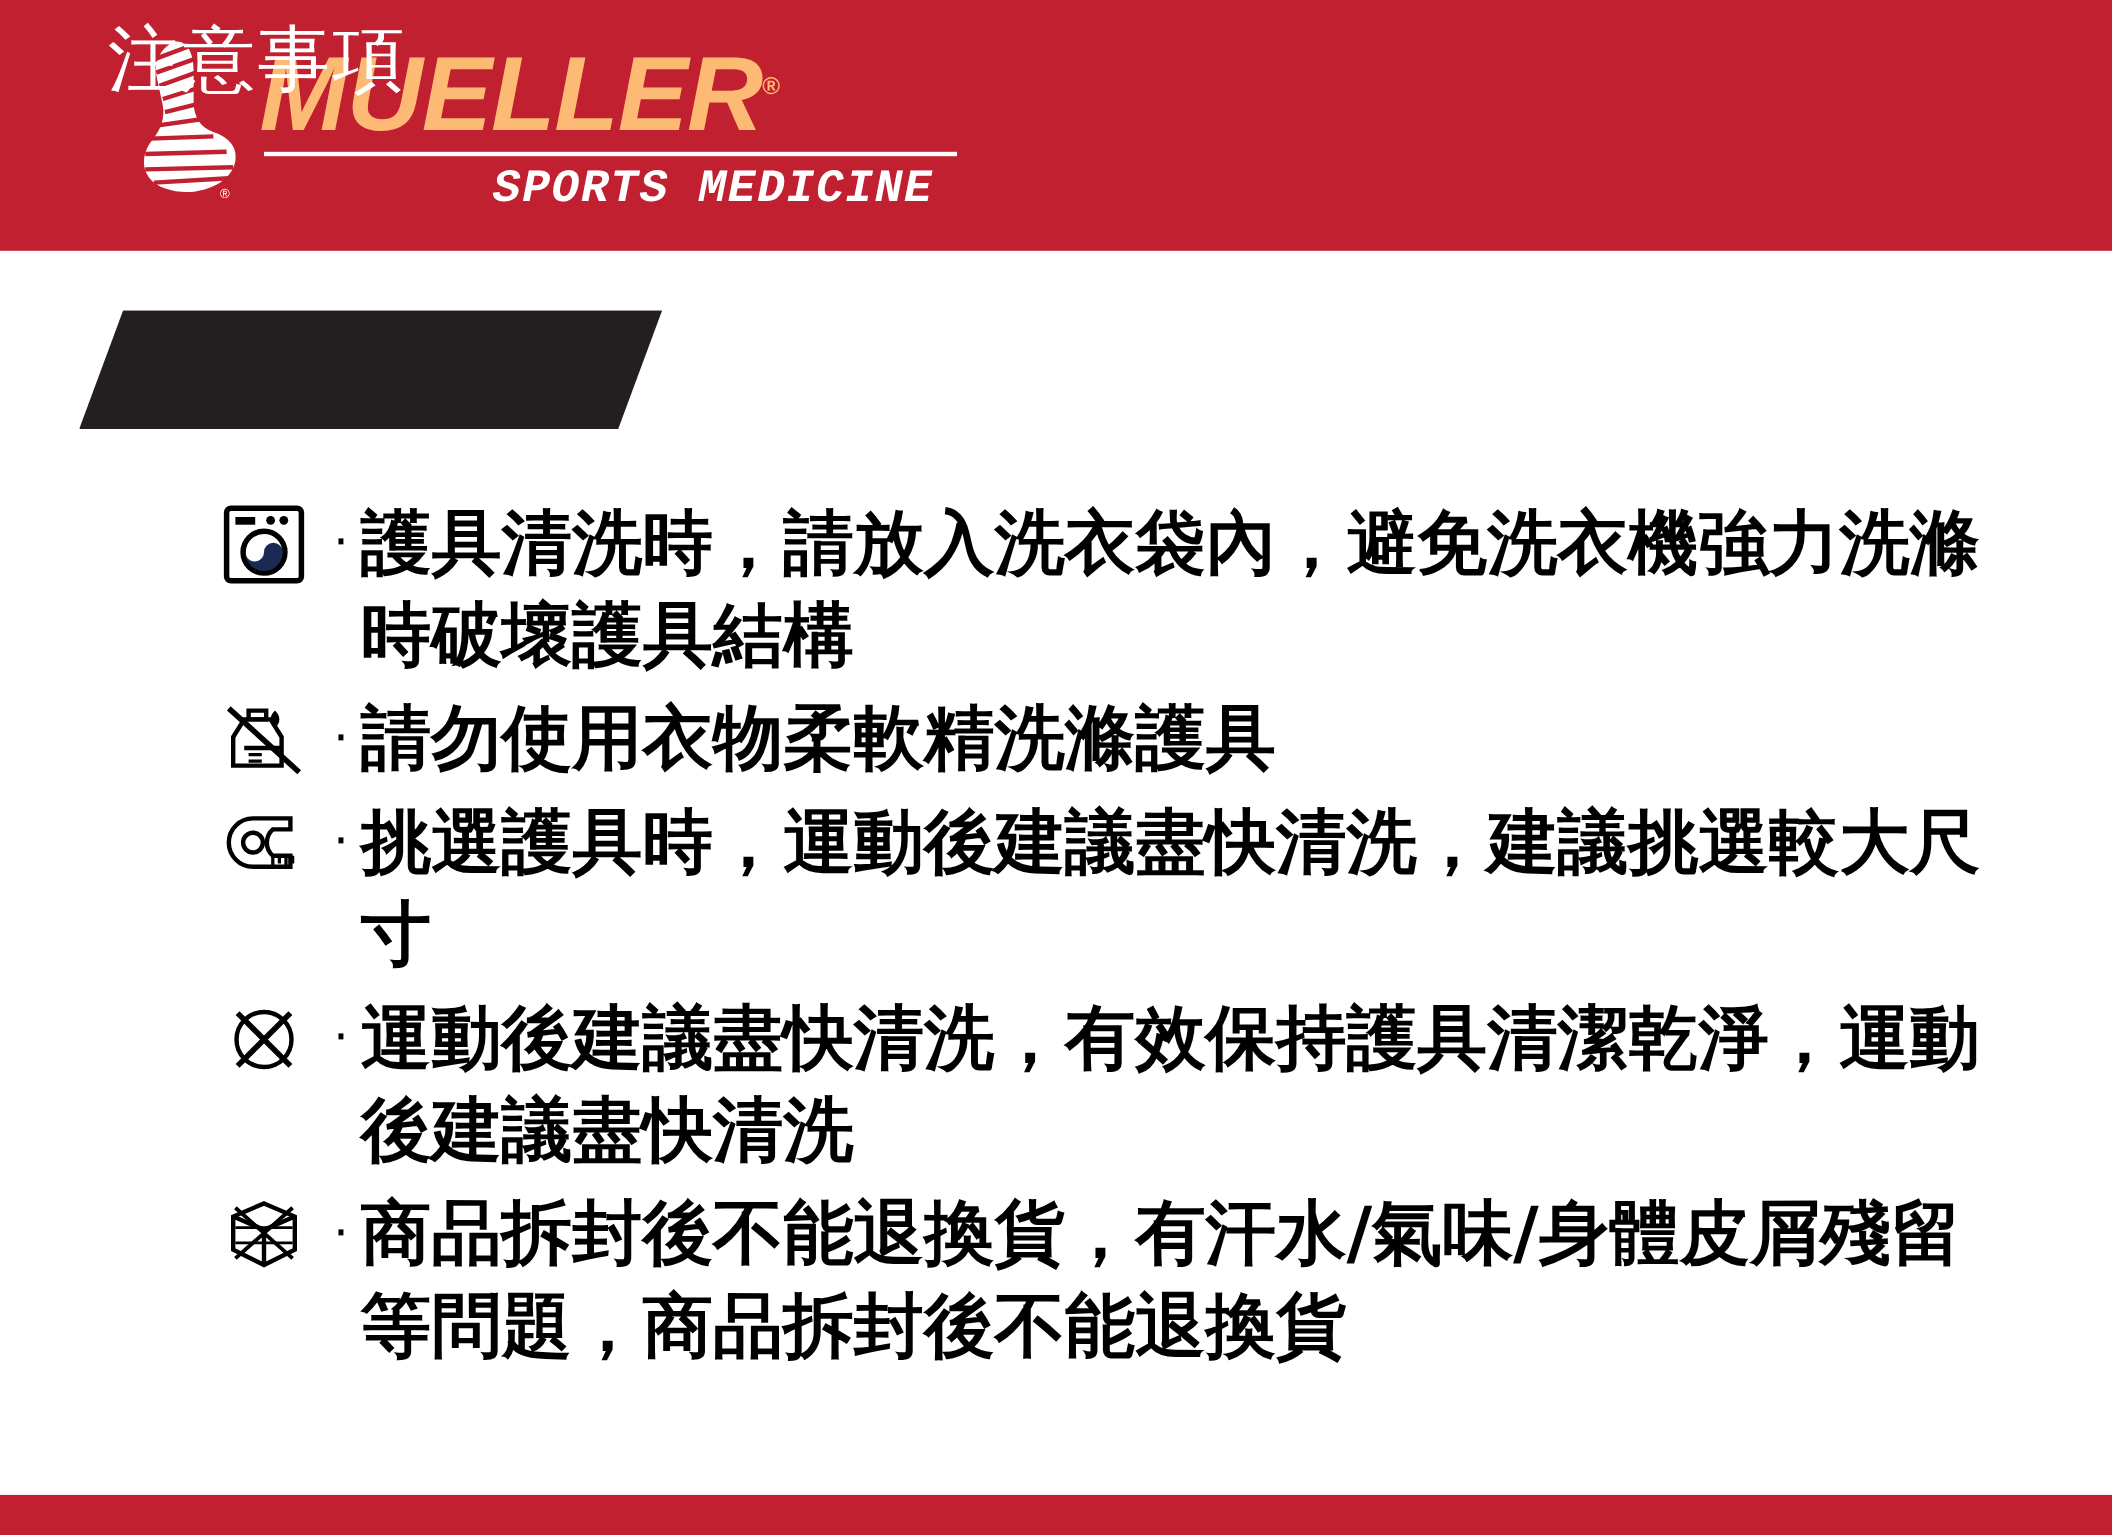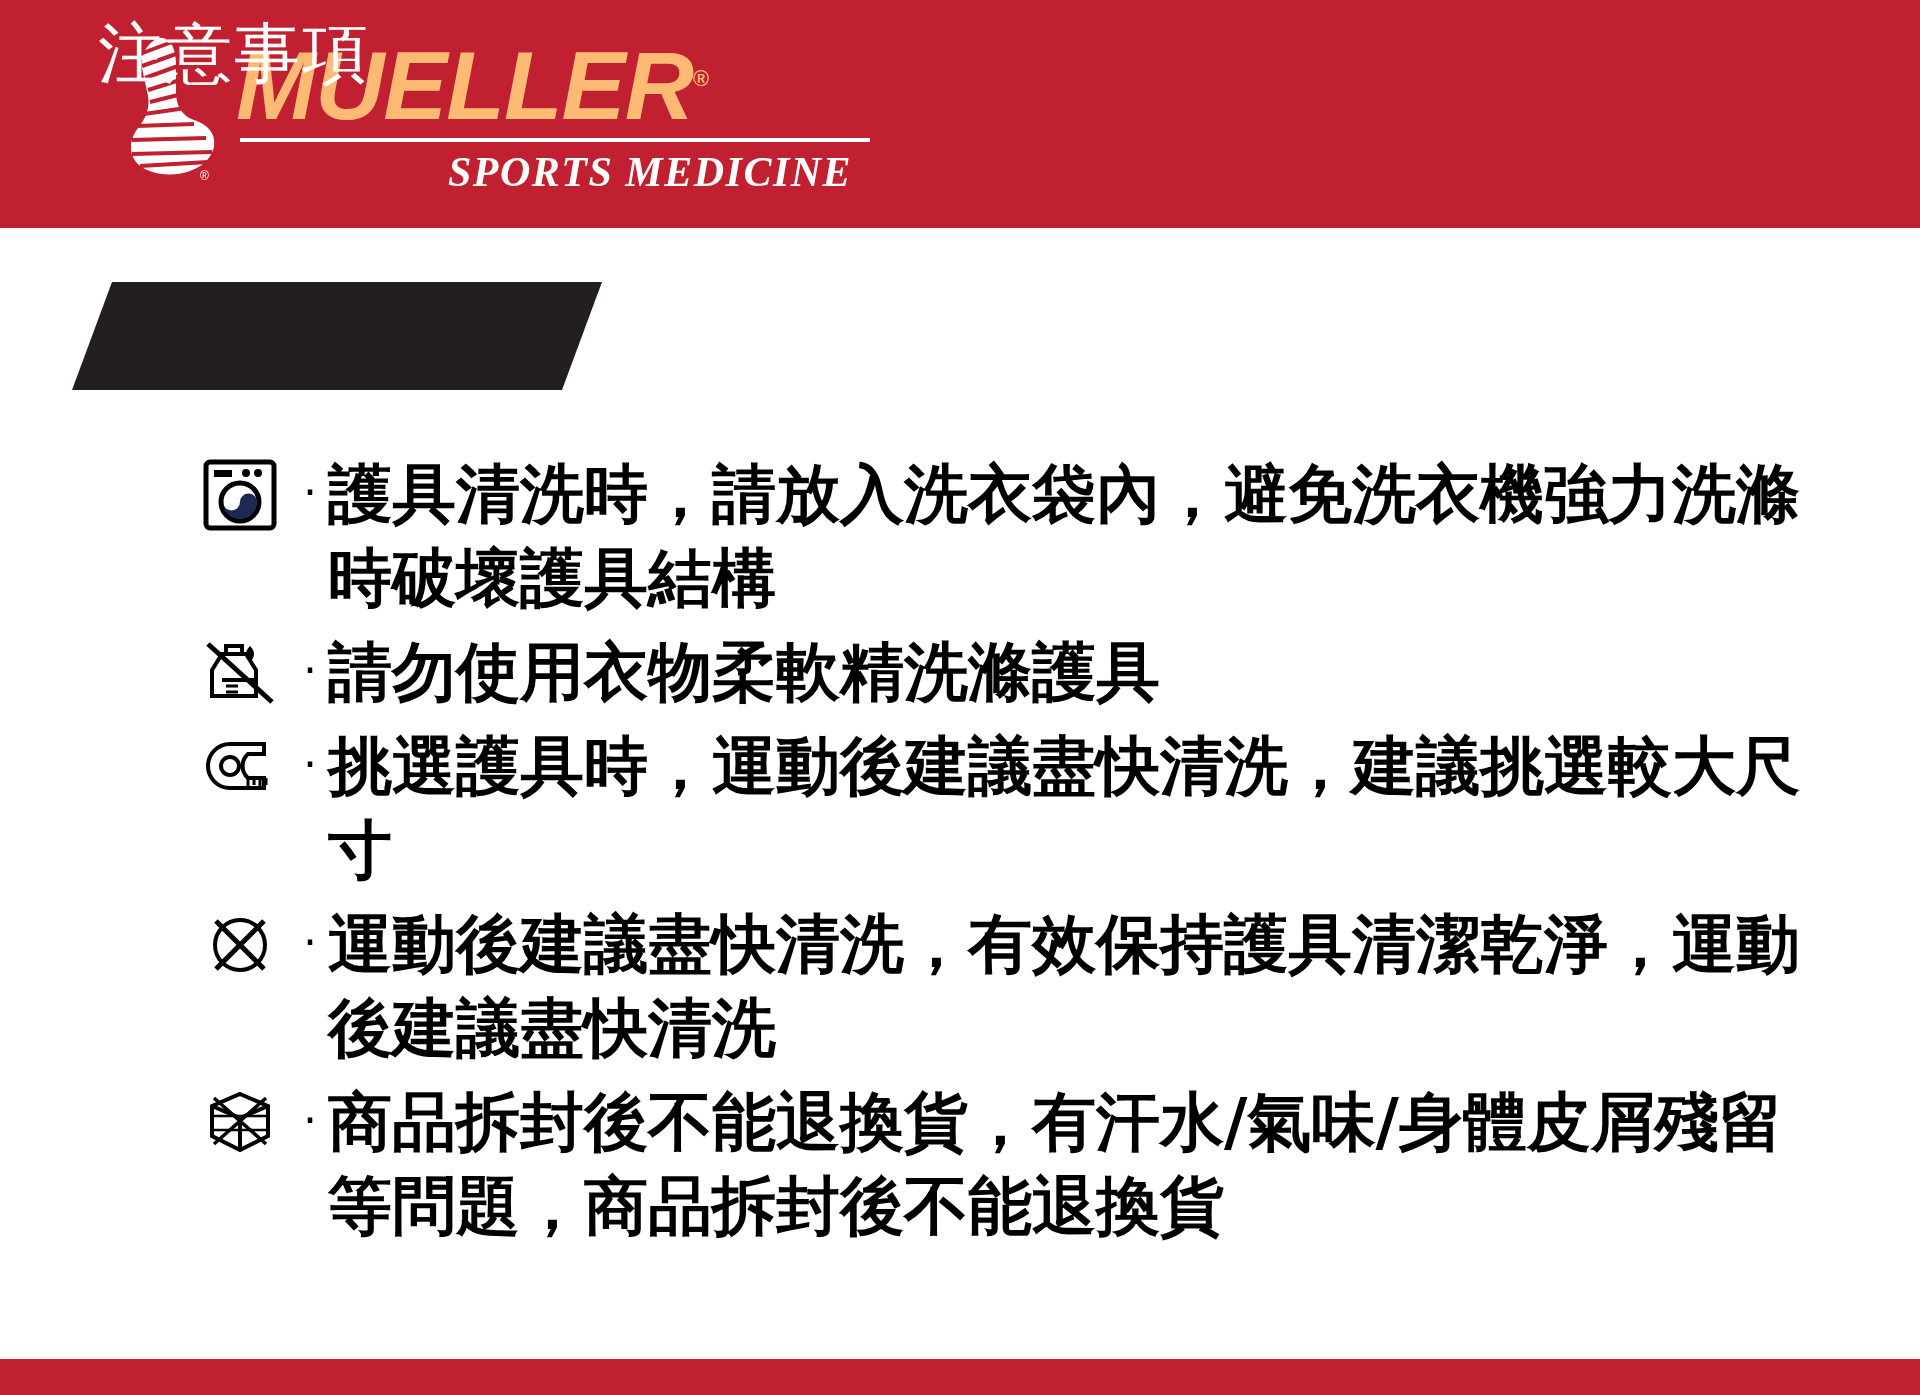--- a/index.html
+++ b/index.html
@@ -61,21 +61,21 @@
     font-weight: bold;
     letter-spacing: 0;
   }
   .logo-rule {
     width: 630px;
     height: 4px;
     background: #ffffff;
     margin: 4px 0 6px 4px;
   }
   .logo-sub {
-    font-family: Liberation Serif, serif;
+    font-family: Liberation Mono, monospace;
     font-weight: bold;
     font-style: italic;
     font-size: 42px;
     letter-spacing: 1.5px;
     color: #ffffff;
     margin-left: 212px;
     white-space: nowrap;
   }
 
   

